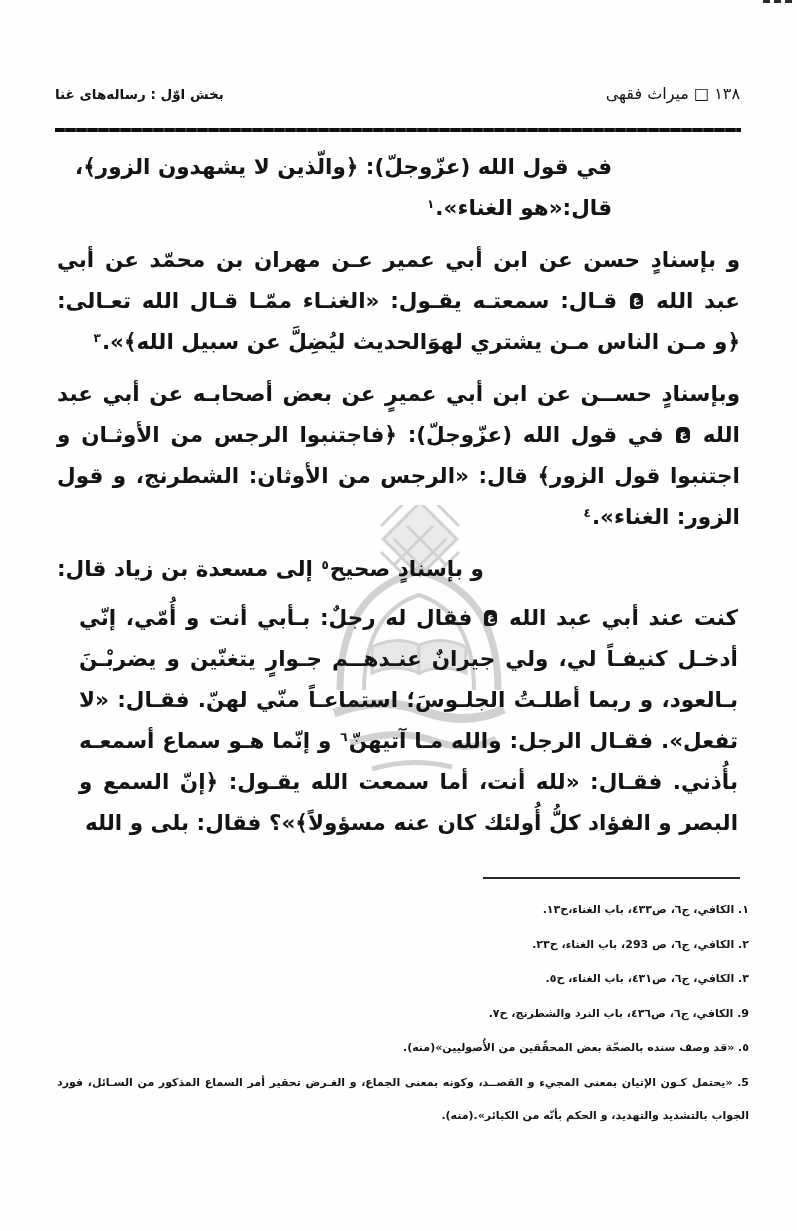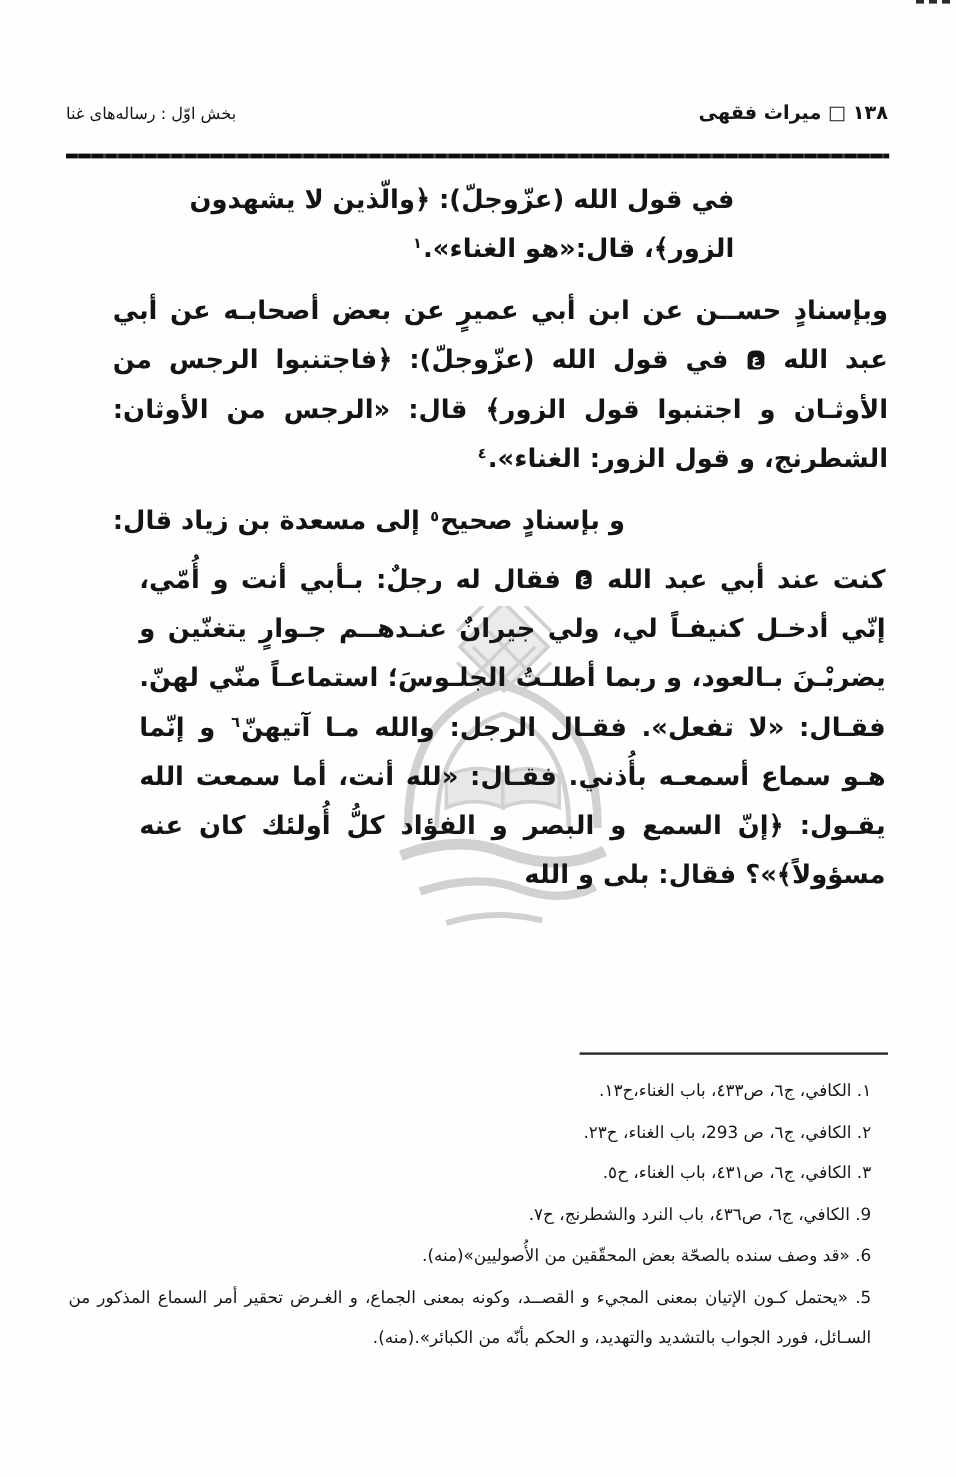--- a/index.html
+++ b/index.html
@@ -18,62 +18,61 @@
     position:absolute;top:0;right:4px;width:30px;height:3px;
     background:repeating-linear-gradient(90deg,#2b2b2b 0 7px,transparent 7px 11px);
   }
   
   .running-header{
     position:absolute;top:84px;left:55px;right:57px;
     display:flex;flex-direction:row;justify-content:space-between;align-items:baseline;
     direction:ltr;
   }
   .header-left{
-    direction:rtl;font-size:13.5px;font-weight:400;letter-spacing:0;
+    direction:rtl;font-size:13.5px;font-weight:700;letter-spacing:0;
   }
   .header-right{
-    direction:rtl;font-size:16px;font-weight:700;
+    direction:rtl;font-size:16px;font-weight:400;
   }
   .header-rule{
     position:absolute;top:128px;left:55px;right:56px;height:4px;
     background:repeating-linear-gradient(90deg,#0d0d0d 0 9px,#3a3a3a 9px 11px);
   }
   
   .watermark{
     position:absolute;top:505px;left:312px;width:215px;height:280px;
     opacity:.40;z-index:0;pointer-events:none;
   }
   
   .content{
     position:absolute;top:146px;right:57px;left:57px;z-index:1;
     font-size:21.5px;font-weight:700;line-height:41px;
     text-align:justify;
-    margin-left:37px;
   }
   .para{margin:0 0 11px 0;}
   .style-cont{text-align:right;padding-right:128px;}
   .style-isnad{text-align:left;padding-right:196px;margin-bottom:8px;}
   .style-quote{padding-left:22px;padding-right:2px;}
   .sup{
     font-size:12px;font-weight:700;
     vertical-align:7px;line-height:0;margin:0 1px;
   }
   .alayhi{
     display:inline-block;background:#151515;color:#fdfdfd;
     font-size:11px;line-height:13px;padding:1px 3px 2px 3px;
     border-radius:5px 5px 5px 2px;vertical-align:4px;margin:0 2px;
   }
   
   .fn-rule{
     position:absolute;top:877px;right:57px;width:257px;height:0;
     border-top:2px solid #2a2a2a;z-index:1;
   }
   .footnotes{
-    position:absolute;top:893px;right:71px;left:57px;z-index:1;
-    font-size:14px;font-weight:400;line-height:33.5px;
+    position:absolute;top:893px;right:48px;left:57px;z-index:1;
+    font-size:11px;font-weight:700;line-height:33.5px;
     text-align:justify;
   }
   .footnote{margin:0 0 1px 0;}
 </style>
 </head>
 <body>
 
 <div class="page">
 
   <div class="corner-mark"></div>
@@ -106,30 +105,31 @@
         <path d="M22 208 Q70 190 110 206 Q155 222 192 204" stroke-width="9"></path>
         <path d="M38 238 Q85 222 122 236 Q158 248 184 234" stroke-width="7"></path>
         <path d="M60 264 Q100 252 140 262" stroke-width="5"></path>
       </g>
     </svg>
   </div>
 
   <main class="content">
     <div>
         <p class="para style-cont">في قول الله (عزّوجلّ): ﴿والّذين لا يشهدون الزور﴾، قال:«هو الغناء».<span class="sup">١</span></p>
+        <p class="para style-normal">و بإسنادٍ حسن عن ابن أبي عمير عـن مهران بن محمّد عن أبي عبد الله <span class="alayhi">ع</span> قـال: سمعتـه يقـول: «الغنـاء ممّـا قـال الله تعـالى: ﴿و مـن الناس مـن يشتري لهوَالحديث ليُضِلَّ عن سبيل الله﴾».<span class="sup">٣</span></p>
         <p class="para style-normal">وبإسنادٍ حســن عن ابن أبي عميرٍ عن بعض أصحابـه عن أبي عبد الله <span class="alayhi">ع</span> في قول الله (عزّوجلّ): ﴿فاجتنبوا الرجس من الأوثـان و اجتنبوا قول الزور﴾ قال: «الرجس من الأوثان: الشطرنج، و قول الزور: الغناء».<span class="sup">٤</span></p>
         <p class="para style-isnad">و بإسنادٍ صحيح<span class="sup">٥</span> إلى مسعدة بن زياد قال:</p>
         <p class="para style-quote">كنت عند أبي عبد الله <span class="alayhi">ع</span> فقال له رجلٌ: بـأبي أنت و أُمّي، إنّي أدخـل كنيفـاً لي، ولي جيرانٌ عنـدهــم جـوارٍ يتغنّين و يضربْـنَ بـالعود، و ربما أطلـتُ الجلـوسَ؛ استماعـاً منّي لهنّ. فقـال: «لا تفعل». فقـال الرجل: والله مـا آتيهنّ<span class="sup">٦</span> و إنّما هـو سماع أسمعـه بأُذني. فقـال: «لله أنت، أما سمعت الله يقـول: ﴿إنّ السمع و البصر و الفؤاد كلُّ أُولئك كان عنه مسؤولاً﴾»؟ فقال: بلى و الله</p>
       </div>
   </main>
 
   <div class="fn-rule"></div>
 
   <section class="footnotes">
       <div class="footnote">١. الكافي، ج٦، ص٤٣٣، باب الغناء،ح١٣.</div>
       <div class="footnote">٢. الكافي، ج٦، ص 293، باب الغناء، ح٢٣.</div>
       <div class="footnote">٣. الكافي، ج٦، ص٤٣١، باب الغناء، ح٥.</div>
       <div class="footnote">9. الكافي، ج٦، ص٤٣٦، باب النرد والشطرنج، ح٧.</div>
-      <div class="footnote">6. «قد وصف سنده بالصحّة بعض المحقّقين من الأُصوليين»(منه).</div>
+      <div class="footnote">٥. «قد وصف سنده بالصحّة بعض المحقّقين من الأُصوليين»(منه).</div>
       <div class="footnote">5. «يحتمل كـون الإتيان بمعنى المجيء و القصــد، وكونه بمعنى الجماع، و الغـرض تحقير أمر السماع المذكور من السـائل، فورد الجواب بالتشديد والتهديد، و الحكم بأنّه من الكبائر».(منه).</div>
     </section>
 
 </div>
 
 </body></html>

